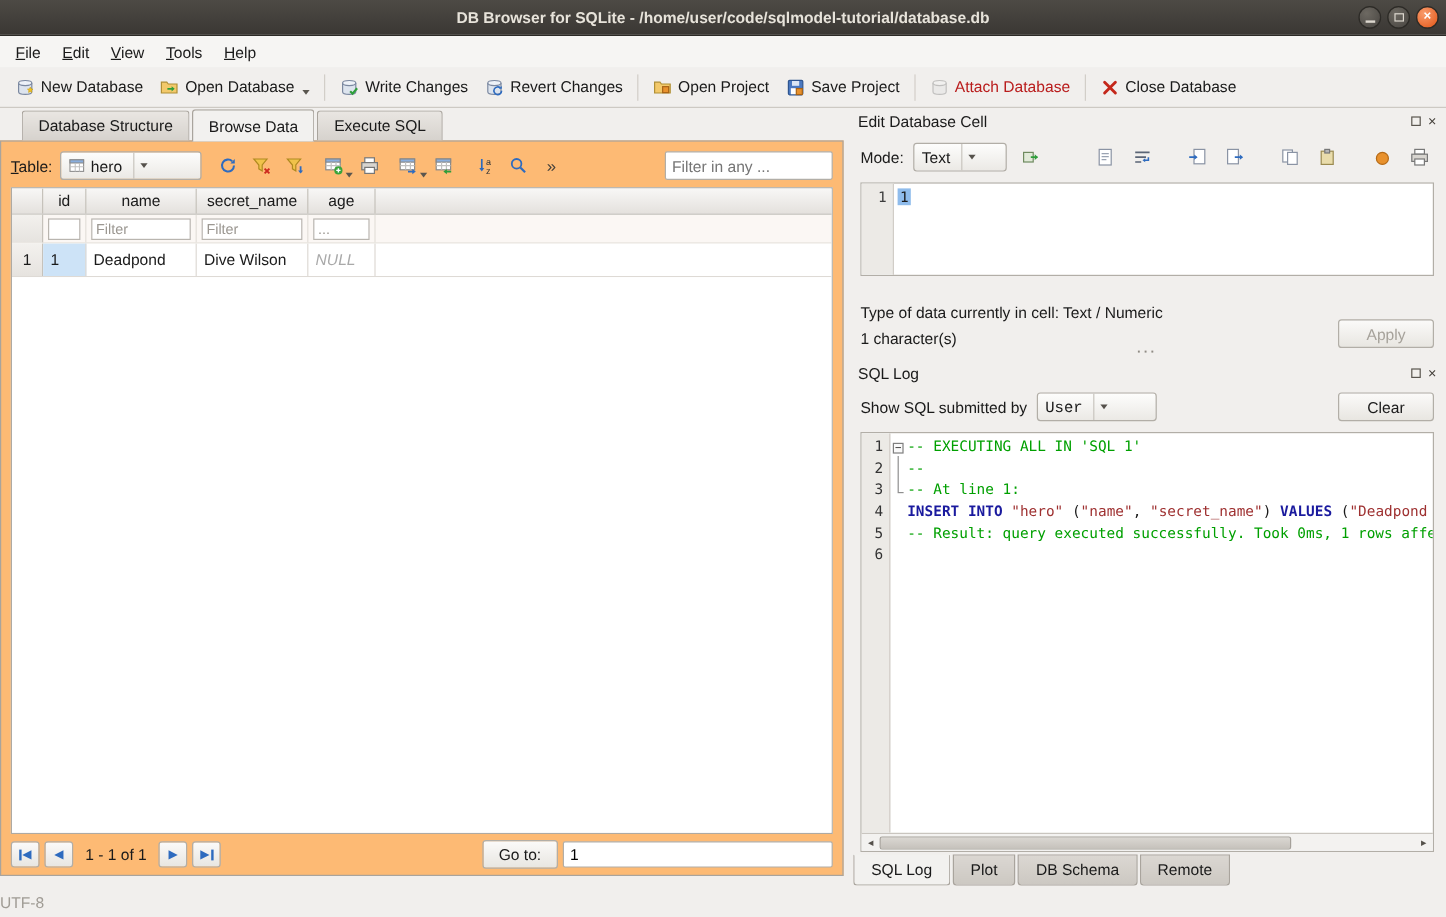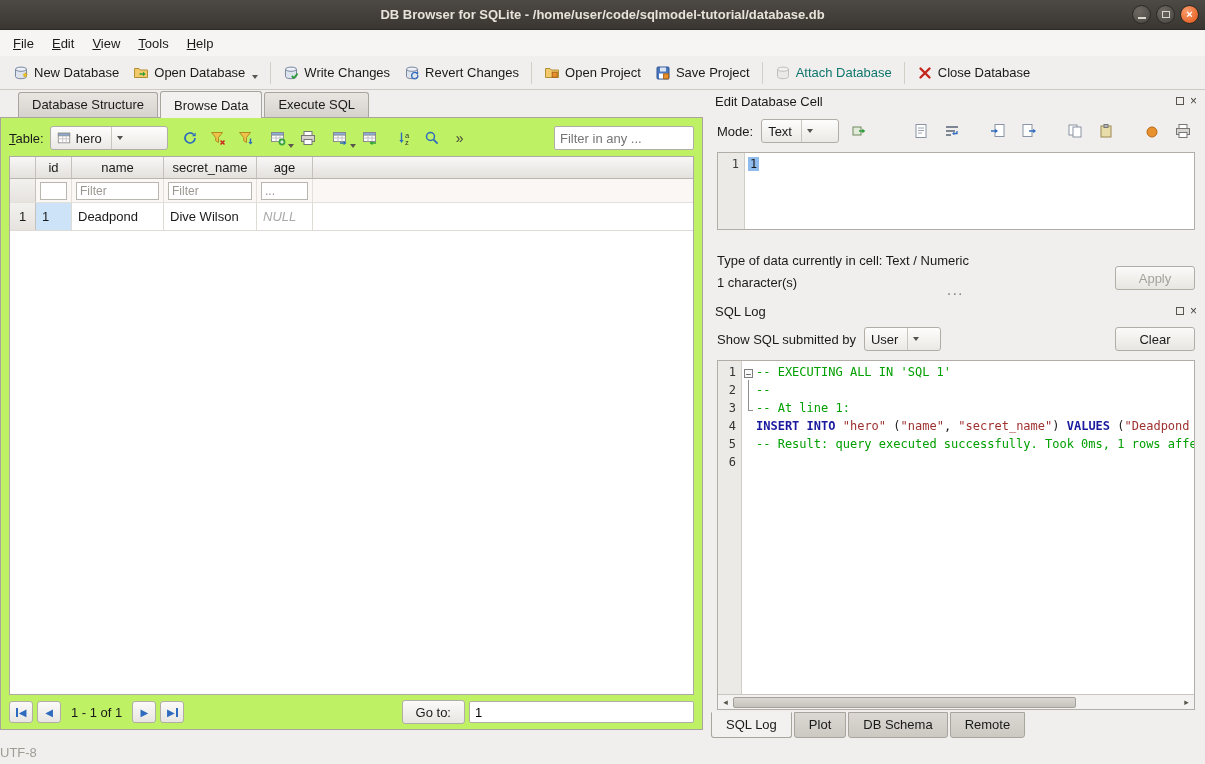--- a/index.html
+++ b/index.html
@@ -19,39 +19,39 @@
   .win-btn.close { background:radial-gradient(circle at 35% 30%, #f99c6d, #e25414); color:#fff; font-weight:bold; }
 
   
   .menubar { height:26px; background:#f6f5f3; display:flex; align-items:center; padding-left:4px; }
   .menu-item { display:inline-block; padding:4px 9px; }
   .menu-item::first-letter { text-decoration:underline; }
 
   
   .toolbar { height:34px; border-bottom:1px solid #cdc9c3; display:flex; align-items:center; padding:0 6px; }
   .tb-btn { display:flex; align-items:center; gap:5px; padding:4px 7px; border-radius:3px; white-space:nowrap; }
-  .tb-btn.disabled { color:#0f766e; }
+  .tb-btn.disabled { color:#b91c1c; }
   .tb-btn.disabled svg { opacity:.45; filter:grayscale(1); }
   .tb-sep { width:1px; height:22px; background:#d2cec8; margin:0 5px; }
   .caret { width:0; height:0; border-left:3px solid transparent; border-right:3px solid transparent; border-top:4px solid #5a564f; margin-left:2px; align-self:flex-end; margin-bottom:2px;}
   .i16 { width:16px; height:16px; display:block; }
   .i14 { width:14px; height:14px; display:block; }
 
   
   .content { display:flex; height:650px; }
   .left { width:703px; display:flex; flex-direction:column; }
   .vgap { width:4px; }
   .right { flex:1; min-width:0; display:flex; flex-direction:column; }
 
   
   .tabbar { height:27px; display:flex; align-items:flex-end; padding-left:18px; position:relative; z-index:2; }
   .tab { padding:4px 13px 5px; border:1px solid #a9a49d; border-bottom:none; border-radius:3px 3px 0 0;
          background:linear-gradient(#e9e6e2,#d6d2cd); margin-right:2px; position:relative; }
   .tab.active { background:#f2f1ef; padding-top:6px; margin-bottom:-1px; z-index:3; }
-  .frame { border:1px solid #a9a49d; background:#bef264; height:613px; display:flex; flex-direction:column; position:relative; z-index:1; }
+  .frame { border:1px solid #a9a49d; background:#fdba74; height:613px; display:flex; flex-direction:column; position:relative; z-index:1; }
 
   .controls { display:flex; align-items:center; padding:8px 8px 6px; gap:4px; }
   .lbl { display:inline-block; margin-right:2px; }
   .lbl::first-letter { text-decoration:underline; }
   .combo { display:flex; align-items:center; gap:5px; height:24px; padding:0 4px 0 6px;
            background:linear-gradient(#fdfdfc,#ebe9e5); border:1px solid #b2aea7; border-radius:3px; }
   .combo .c-arrow { margin-left:4px; border-left:1px solid #c9c5bf; padding:0 3px 0 5px; height:22px; display:flex; align-items:center; }
   .combo .c-arrow i { width:0; height:0; border-left:3.5px solid transparent; border-right:3.5px solid transparent; border-top:4.5px solid #55514b; }
   .table-combo { width:118px; margin-right:6px; }
   .ico-btn { width:24px; height:24px; display:flex; align-items:center; justify-content:center; border-radius:3px; }
@@ -110,21 +110,21 @@
   .ce-sel { background:#8fbcec; padding:0 2px; }
 
   .info-area { display:flex; padding:20px 10px 0; height:58px; }
   .info-texts div { line-height:22px; }
   .apply { margin-left:auto; width:80px; margin-top:16px; align-self:flex-start; }
 
   .splitter { height:12px; display:flex; align-items:center; justify-content:center; color:#8f8b84;
               font-weight:bold; letter-spacing:2px; font-size:11px; }
 
   .sql-controls { display:flex; align-items:center; gap:8px; padding:4px 10px 8px; height:38px; }
-  .user-combo { width:77px; }
+  .user-combo { width:100px;font-family:Liberation Mono, monospace; }
   .clear-btn { margin-left:auto; width:80px; }
 
   .log { flex:1; margin:0 10px; border:1px solid #b2aea7; background:#fff; display:flex; flex-direction:column; min-height:0; }
   .log-body { flex:1; display:flex; font:12px "DejaVu Sans Mono", monospace; overflow:hidden; min-height:0; }
   .log-gutter { width:24px; background:#eceae6; border-right:1px solid #d1cdc7; padding-top:4px; }
   .log-gutter div { height:18px; text-align:right; padding-right:5px; color:#333; }
   .fold-col { width:14px; position:relative; }
   .fold-box { position:absolute; left:2px; top:8px; width:9px; height:9px; border:1px solid #7f7f7f; background:#fafafa;
               font:9px/8px "DejaVu Sans Mono",monospace; text-align:center; color:#333; }
   .fold-v { position:absolute; left:6px; top:19px; width:1px; height:30px; background:#8f8f8f; }

